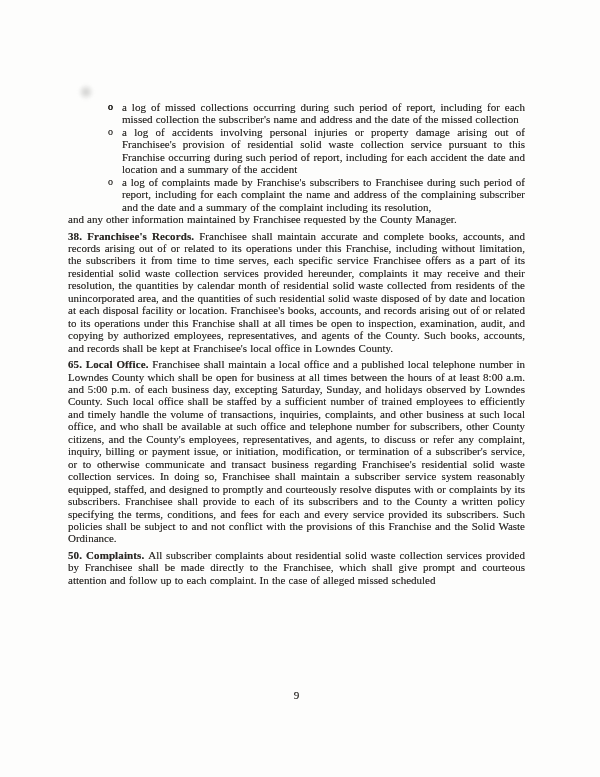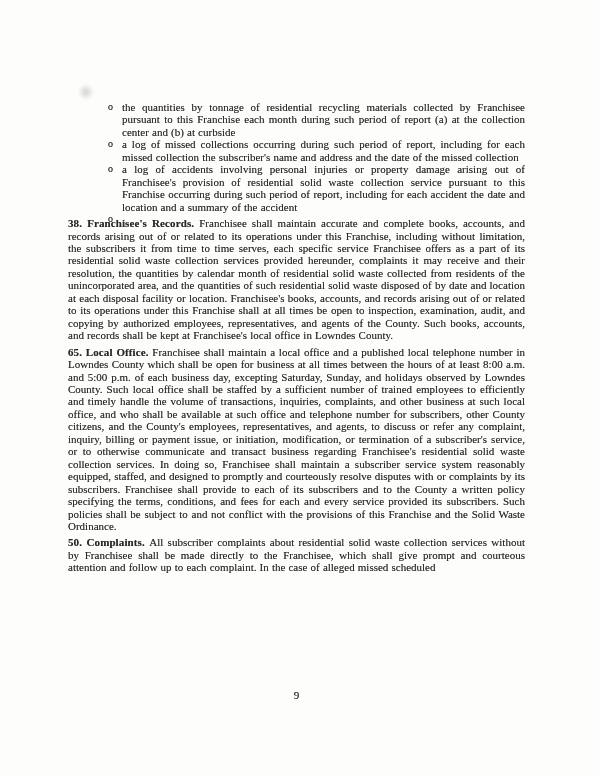--- a/index.html
+++ b/index.html
@@ -74,46 +74,47 @@
 </head>
 <body>
 
 <div class="scan-smudge"></div>
 
 <div class="content">
 
   <ul class="bullet-list">
     <li class="bullet-item">
       <span class="bullet-marker">o</span>
-      <span>the quantities by tonnage of residential recycling materials collected by Franchisee pursuant to this Franchise each month during such period of report (a) at the collection center and (b) at curbside</span>
     </li>
     <li class="bullet-item">
       <span class="bullet-marker">o</span>
       <span>a log of missed collections occurring during such period of report, including for each missed collection the subscriber's name and address and the date of the missed collection</span>
     </li>
     <li class="bullet-item">
       <span class="bullet-marker">o</span>
       <span>a log of accidents involving personal injuries or property damage arising out of Franchisee's provision of residential solid waste collection service pursuant to this Franchise occurring during such period of report, including for each accident the date and location and a summary of the accident</span>
     </li>
     <li class="bullet-item">
       <span class="bullet-marker">o</span>
+      <span>a log of complaints made by Franchise's subscribers to Franchisee during such period of report, including for each complaint the name and address of the complaining subscriber and the date and a summary of the complaint including its resolution,</span>
     </li>
   </ul>
 
+  <p class="continuation">and any other information maintained by Franchisee requested by the County Manager.</p>
 
   <p class="para">
     <span class="sec-heading">38. Franchisee's Records. </span>
     <span>Franchisee shall maintain accurate and complete books, accounts, and records arising out of or related to its operations under this Franchise, including without limitation, the subscribers it from time to time serves, each specific service Franchisee offers as a part of its residential solid waste collection services provided hereunder, complaints it may receive and their resolution, the quantities by calendar month of residential solid waste collected from residents of the unincorporated area, and the quantities of such residential solid waste disposed of by date and location at each disposal facility or location.  Franchisee's books, accounts, and records arising out of or related to its operations under this Franchise shall at all times be open to inspection, examination, audit, and copying by authorized employees, representatives, and agents of the County. Such books, accounts, and records shall be kept at Franchisee's local office in Lowndes County.</span>
   </p>
 
   <p class="para">
     <span class="sec-heading">65. Local Office. </span>
     <span>Franchisee shall maintain a local office and a published local telephone number in Lowndes County which shall be open for business at all times between the hours of at least 8:00 a.m. and 5:00 p.m. of each business day, excepting Saturday, Sunday, and holidays observed by Lowndes County. Such local office shall be staffed by a sufficient number of trained employees to efficiently and timely handle the volume of transactions, inquiries, complaints, and other business at such local office, and who shall be available at such office and telephone number for subscribers, other County citizens, and the County's employees, representatives, and agents, to discuss or refer any complaint, inquiry, billing or payment issue, or initiation, modification, or termination of a subscriber's service, or to otherwise communicate and transact business regarding Franchisee's residential solid waste collection services. In doing so, Franchisee shall maintain a subscriber service system reasonably equipped, staffed, and designed to promptly and courteously resolve disputes with or complaints by its subscribers. Franchisee shall provide to each of its subscribers and to the County a written policy specifying the terms, conditions, and fees for each and every service provided its subscribers. Such policies shall be subject to and not conflict with the provisions of this Franchise and the Solid Waste Ordinance.</span>
   </p>
 
   <p class="para">
     <span class="sec-heading">50. Complaints. </span>
-    <span>All subscriber complaints about residential solid waste collection services without by Franchisee shall be made directly to the Franchisee, which shall give prompt and courteous attention and follow up to each complaint. In the case of alleged missed scheduled</span>
+    <span>All subscriber complaints about residential solid waste collection services provided by Franchisee shall be made directly to the Franchisee, which shall give prompt and courteous attention and follow up to each complaint. In the case of alleged missed scheduled</span>
   </p>
 
 </div>
 
 <div class="page-number">9</div>
 
 </body></html>

